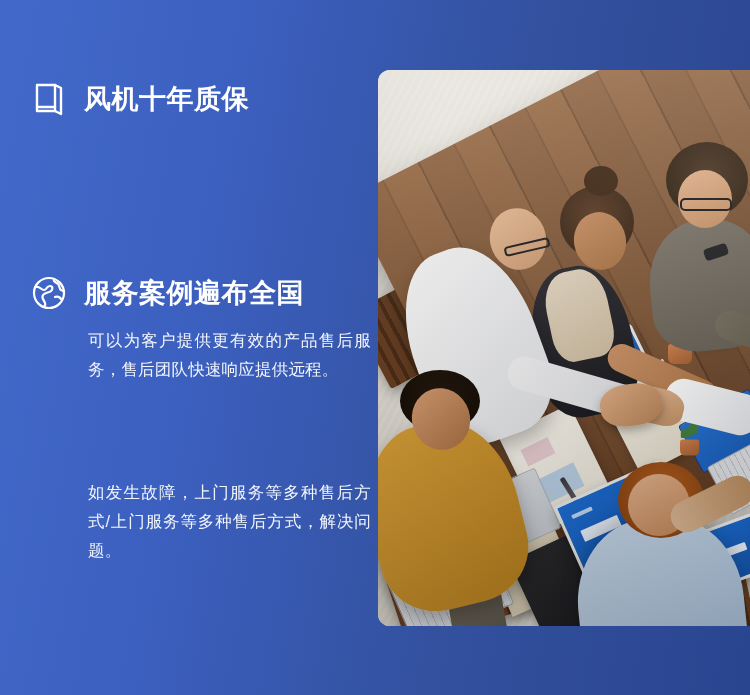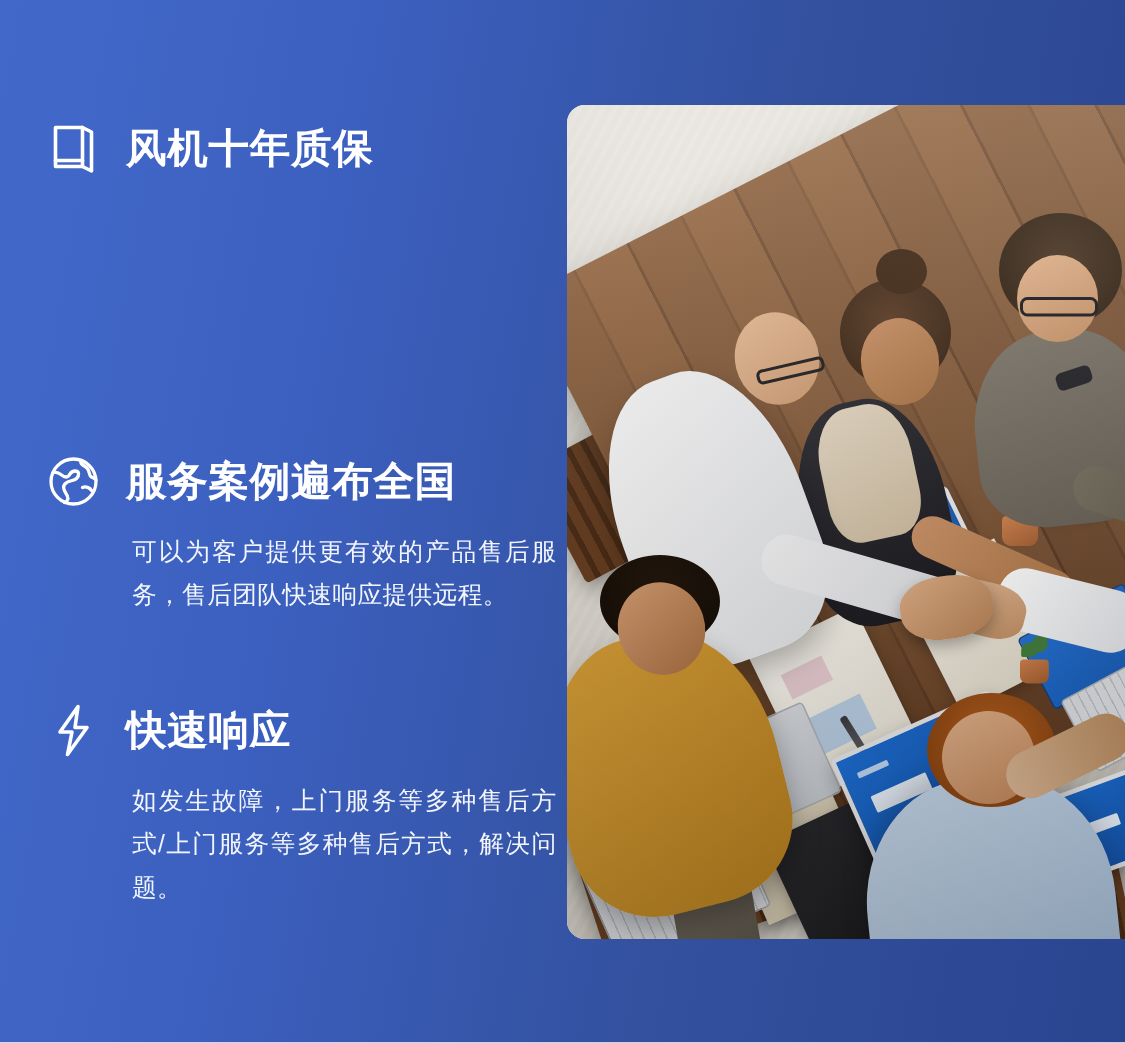--- a/index.html
+++ b/index.html
@@ -18,21 +18,21 @@
 
   
   #features {
     position:absolute;
     left:0; top:0;
     width:380px; height:695px;padding-left:45px;
   }
 
   .feature { position:absolute; left:28px; width:345px; }
   #feature-0 { top:78px; }
-  #feature-1 { top:272px;margin-top:28px; }
+  #feature-1 { top:272px; }
   #feature-2 { top:466px; }
 
   .feature-head {
     display:flex;
     align-items:center;
     gap:14px;
     height:42px;
   }
 
   .feature-icon {
@@ -329,28 +329,20 @@
             <path d="M25 6 C24 9 27 9 29 11 C31 13 30 16 32 17 C33.5 17.7 34.6 18 35 19"></path>
             <path d="M26 24 C28 23 31 24 32 26"></path>
           </svg>
         </span>
         <span class="feature-title">服务案例遍布全国</span>
       </div>
       <div class="feature-body">可以为客户提供更有效的产品售后服务，售后团队快速响应提供远程。</div>
     </div>
 
     <div class="feature" id="feature-2">
-      <div class="feature-head">
-        <span class="feature-icon">
-          <svg width="40" height="40" viewBox="0 0 40 40" fill="none" stroke="#ffffff" stroke-width="2.4" stroke-linejoin="round" stroke-linecap="round">
-            <path d="M23 4 L11 21 H19 L16 36 L29 18 H21 Z"></path>
-          </svg>
-        </span>
-        <span class="feature-title">快速响应</span>
-      </div>
       <div class="feature-body">如发生故障，上门服务等多种售后方式/上门服务等多种售后方式，解决问题。</div>
     </div>
 
   </div>
 
   <div id="photo-panel">
     <div class="floor"></div>
 
     <div class="chair chair-tl"></div>
     <div class="chair chair-tr"></div>

